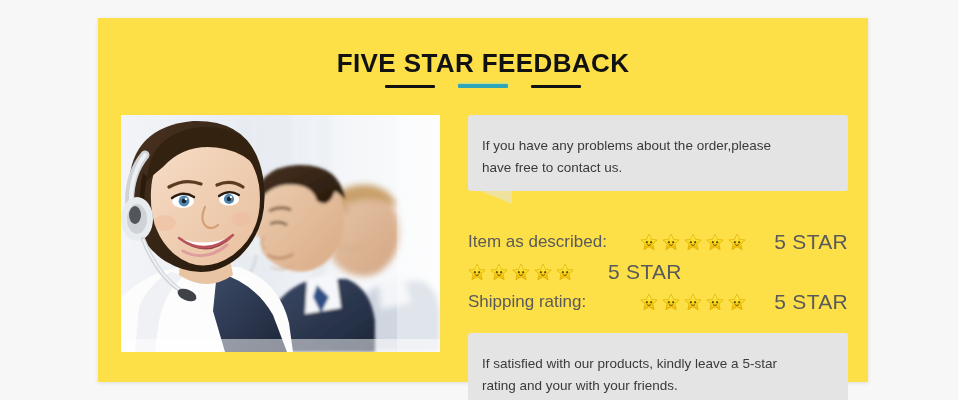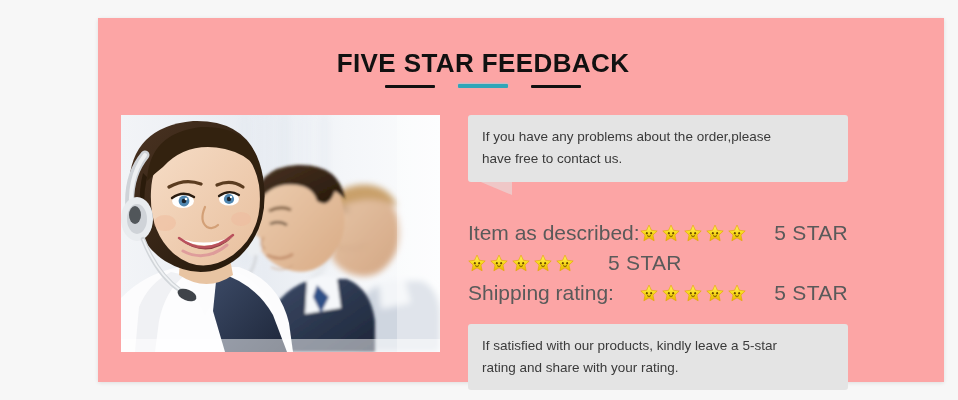--- a/index.html
+++ b/index.html
@@ -19,23 +19,23 @@
     width: 958px;
     height: 400px;
     background: #f7f7f7;
   }
 
   
   .card {
     position: absolute;
     left: 98px;
     top: 18px;
-    width: 846px;
+    width: 770px;
     height: 364px;
-    background: #fca5a5;
+    background: #fde047;
     box-shadow: 0 1px 4px rgba(0,0,0,0.10);
   }
 
   
   .title {
     position: absolute;
     left: 0;
     top: 30px;
     width: 770px;
     text-align: center;
@@ -87,21 +87,21 @@
     position: absolute;
     left: 370px;
     top: 97px;
     width: 380px;
   }
 
   .bubble {
     position: relative;
     background: #e4e4e4;
     border-radius: 3px;
-    padding: 11px 14px 12px 14px;
+    padding: 20px 14px 12px 14px;
     font-size: 13.5px;
     line-height: 1.62;
     color: #3a3a3a;
     font-family: "Liberation Sans", sans-serif;
   }
   .bubble .line { display: block; }
 
   .bubble.top { width: 352px; }
   
   .bubble.top:after {
@@ -118,21 +118,21 @@
   .ratings {
     margin-top: 36px;
   }
   .rating-row {
     display: flex;
     align-items: center;
     height: 30px;
   }
   .rating-label {
     width: 180px;
-    font-size: 21px;
+    font-size: 17px;
     color: #5a5a5a;
     font-family: "Liberation Sans", sans-serif;
     white-space: nowrap;
   }
   .stars {
     width: 128px;
     display: flex;
     align-items: center;
     gap: 4px;
   }
@@ -433,18 +433,18 @@
                 <path d="M8.2 13.2 q1.8 1.7 3.6 0" stroke="#6b4a00" stroke-width="1" fill="none" stroke-linecap="round"></path>
               </svg>
           </span>
           <span class="rating-value">5 STAR</span>
         </div>
 
       </div>
 
       <div class="bubble bottom">
         <span class="line">If satisfied with our products, kindly leave a 5-star</span>
-        <span class="line">rating and share with your rating.</span>
+        <span class="line">rating and your with your friends.</span>
       </div>
 
     </div>
   </div>
 </div>
 
 </body></html>

